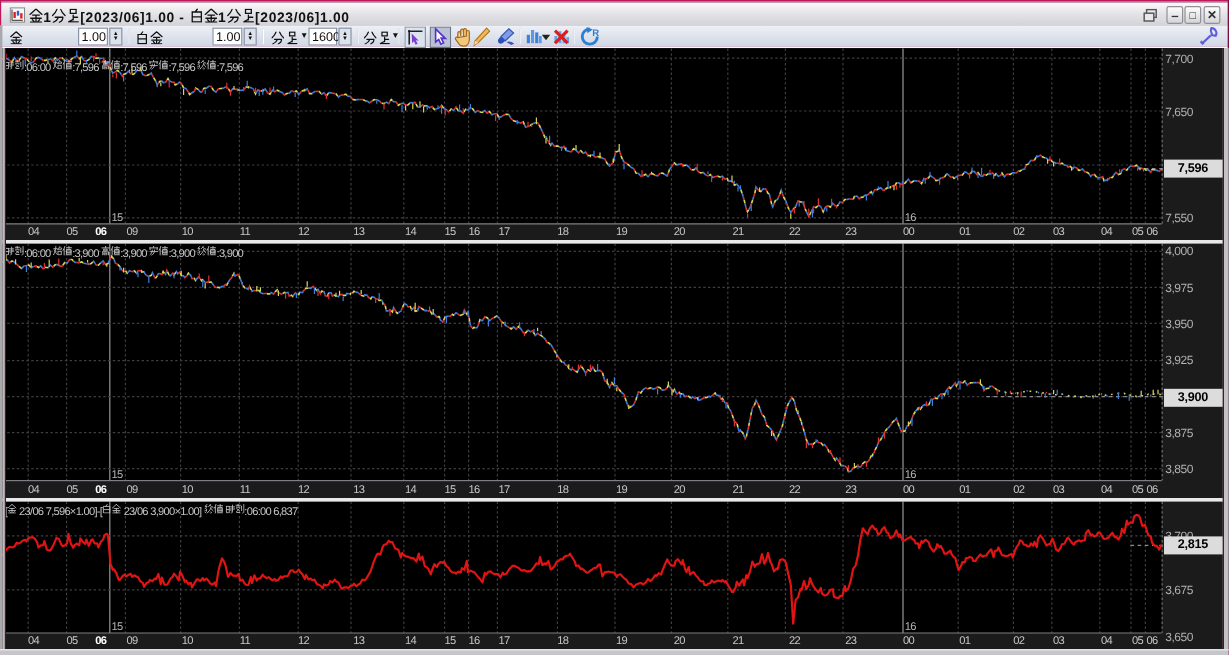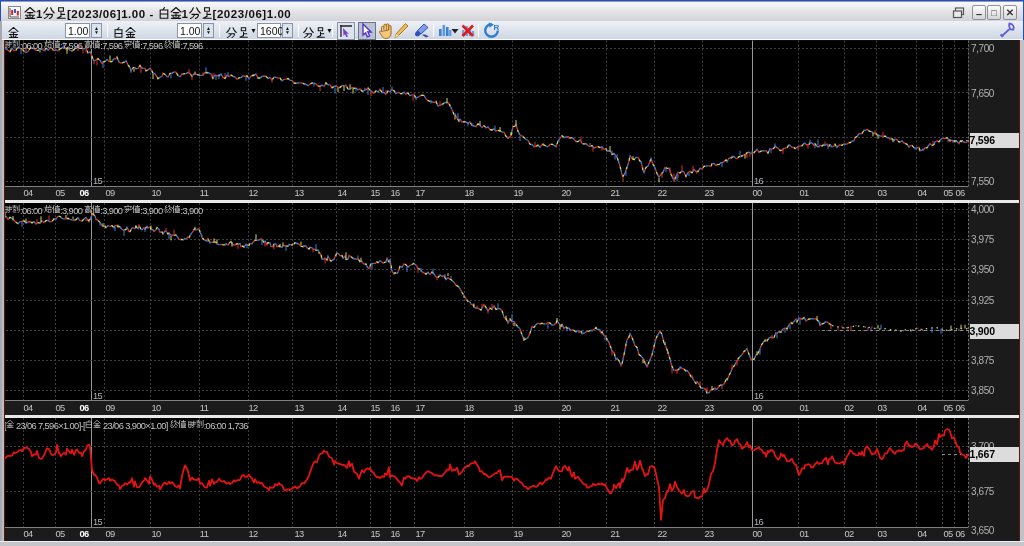--- a/index.html
+++ b/index.html
@@ -1,15 +1,15 @@
 <!DOCTYPE html>
 <html><head><meta charset="utf-8"><style>
 *{margin:0;padding:0;box-sizing:border-box}
 html,body{width:1024px;height:546px;overflow:hidden;background:#000}
-#root{position:relative;width:1024px;height:546px;font-family:"Liberation Sans",sans-serif;background:#1d4ed8}
+#root{position:relative;width:1024px;height:546px;font-family:"Liberation Sans",sans-serif;background:#be185d}
 #titlebar{position:absolute;left:1px;top:1px;width:1022px;height:20px;
  background:linear-gradient(#fafafb,#e2e2e6 55%,#d2d2d8);border-top:1px solid #9a9aa0;}
 #tbicon{position:absolute;left:7px;top:4px}
 #tbtext{position:absolute;left:23px;top:4px;font-size:11.5px;font-weight:bold;letter-spacing:0.55px;color:#111;white-space:nowrap}
 #tbtext b{font-weight:bold}
 .ktt{position:relative;top:1px;color:#111;margin:0}
 #wrestore{position:absolute;right:57px;top:5px}
 .wbtn{position:absolute;top:3px;width:14px;height:15px;background:linear-gradient(#fdfdfd,#d5d5d9);
  border:1px solid #909098;border-radius:2px;color:#333;display:flex;align-items:center;justify-content:center;font-weight:bold}
 #toolbar{position:absolute;left:1px;top:21px;width:1022px;height:19px;
@@ -32,21 +32,21 @@
 .axr{stroke:#6e6e74;stroke-width:1;stroke-dasharray:2 2}
 .pl{stroke:#8a8a8e;stroke-width:1;stroke-dasharray:3 3}
 .xl{font-family:"Liberation Sans",sans-serif;font-size:9.3px;fill:#c6c6c6;letter-spacing:-0.6px}
 .xb{font-family:"Liberation Sans",sans-serif;font-size:9.3px;font-weight:bold;fill:#fff;letter-spacing:-0.6px}
 .dl{font-family:"Liberation Sans",sans-serif;font-size:9.3px;fill:#b4b4b4;letter-spacing:-0.6px}
 .yl{font-family:"Liberation Sans",sans-serif;font-size:10px;fill:#b2b2b2;letter-spacing:-0.4px}
 .info{position:absolute;left:4px;height:10px;color:#c4c4c4;font-size:9.3px;letter-spacing:-0.62px;white-space:nowrap}
 .info i{font-style:normal;vertical-align:top;position:relative;top:1px}
 .info .k{color:#c4c4c4;margin:0}
 .pbox{position:absolute;left:969.5px;width:49px;height:15px;background:#dcdcdc;color:#000;
- font-size:10.5px;font-weight:bold;letter-spacing:-0.2px;line-height:14px}
+ font-size:10.5px;font-weight:bold;text-align:center;letter-spacing:-0.2px;line-height:14px}
 #lborder{position:absolute;left:0;top:21px;width:2px;height:525px;background:#a9a9ad}
 #lborder2{position:absolute;left:2px;top:40px;width:3px;height:501px;background:#bcbcc0;border-right:1px solid #5d1216}
 #rborder{position:absolute;left:1019px;top:40px;width:5px;height:501px;background:#c2c2c6;border-left:1px solid #5d1216}
 #bborder{position:absolute;left:0;top:541px;width:1024px;height:5px;background:#c6c6ca;border-top:1px solid #eeeef0}
 #sep1{position:absolute;left:2px;top:200px;width:1017px;height:3px;background:#e9e9eb}
 #sep2{position:absolute;left:2px;top:415px;width:1017px;height:3px;background:#e9e9eb}
 </style></head>
 <body>
 <div id="root">
 <svg width="0" height="0" style="position:absolute">
@@ -400,21 +400,21 @@
 <text x="971" y="243" class="yl">3,975</text>
 <text x="971" y="273.3" class="yl">3,950</text>
 <text x="971" y="303.5" class="yl">3,925</text>
 <text x="971" y="333.8" class="yl">3,900</text>
 <text x="971" y="364" class="yl">3,875</text>
 <text x="971" y="394.2" class="yl">3,850</text>
 <text x="971" y="450" class="yl">3,700</text>
 <text x="971" y="495.3" class="yl">3,675</text>
 <text x="971" y="534" class="yl">3,650</text>
 </svg>
-<div class="info" style="top:40px"><svg class="k" width="8" height="8" viewBox="0 0 12 12">
+<div class="info" style="top:50px"><svg class="k" width="8" height="8" viewBox="0 0 12 12">
         <use href="#g-ji"></use>
       </svg><svg class="k" width="8" height="8" viewBox="0 0 12 12">
         <use href="#g-koku"></use>
       </svg><i>:06:00</i> <svg class="k" width="8" height="8" viewBox="0 0 12 12">
         <use href="#g-shi"></use>
       </svg><svg class="k" width="8" height="8" viewBox="0 0 12 12">
         <use href="#g-chi"></use>
       </svg><i>:7,596</i> <svg class="k" width="8" height="8" viewBox="0 0 12 12">
         <use href="#g-taka"></use>
       </svg><svg class="k" width="8" height="8" viewBox="0 0 12 12">
@@ -456,22 +456,22 @@
       </svg><svg class="k" width="8" height="8" viewBox="0 0 12 12">
         <use href="#g-kin"></use>
       </svg><i>&nbsp;23/06 3,900×1.00]&nbsp;</i><svg class="k" width="8" height="8" viewBox="0 0 12 12">
         <use href="#g-owa"></use>
       </svg><svg class="k" width="8" height="8" viewBox="0 0 12 12">
         <use href="#g-chi"></use>
       </svg><i>&nbsp;</i><svg class="k" width="8" height="8" viewBox="0 0 12 12">
         <use href="#g-ji"></use>
       </svg><svg class="k" width="8" height="8" viewBox="0 0 12 12">
         <use href="#g-koku"></use>
-      </svg><i>:06:00 1,736</i></div>
+      </svg><i>:06:00 6,837</i></div>
 <div class="pbox" style="top:133px"><span>7,596</span></div>
     <div class="pbox" style="top:323.5px"><span>3,900</span></div>
-    <div class="pbox" style="top:446.5px"><span>1,667</span></div>
+    <div class="pbox" style="top:446.5px"><span>2,815</span></div>
 <div id="sep1"></div>
     <div id="sep2"></div>
 <div id="lborder"></div>
     <div id="lborder2"></div>
     <div id="rborder"></div>
     <div id="bborder"></div>
 </div>
 </body></html>

